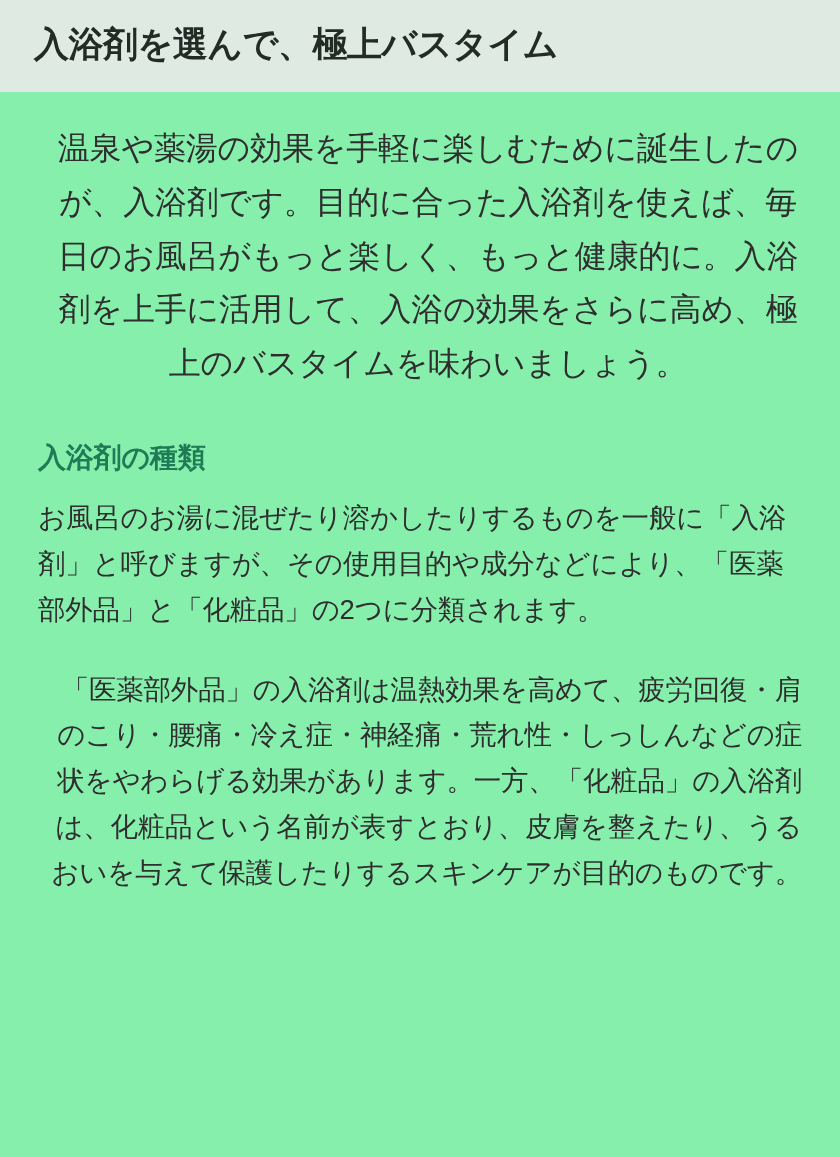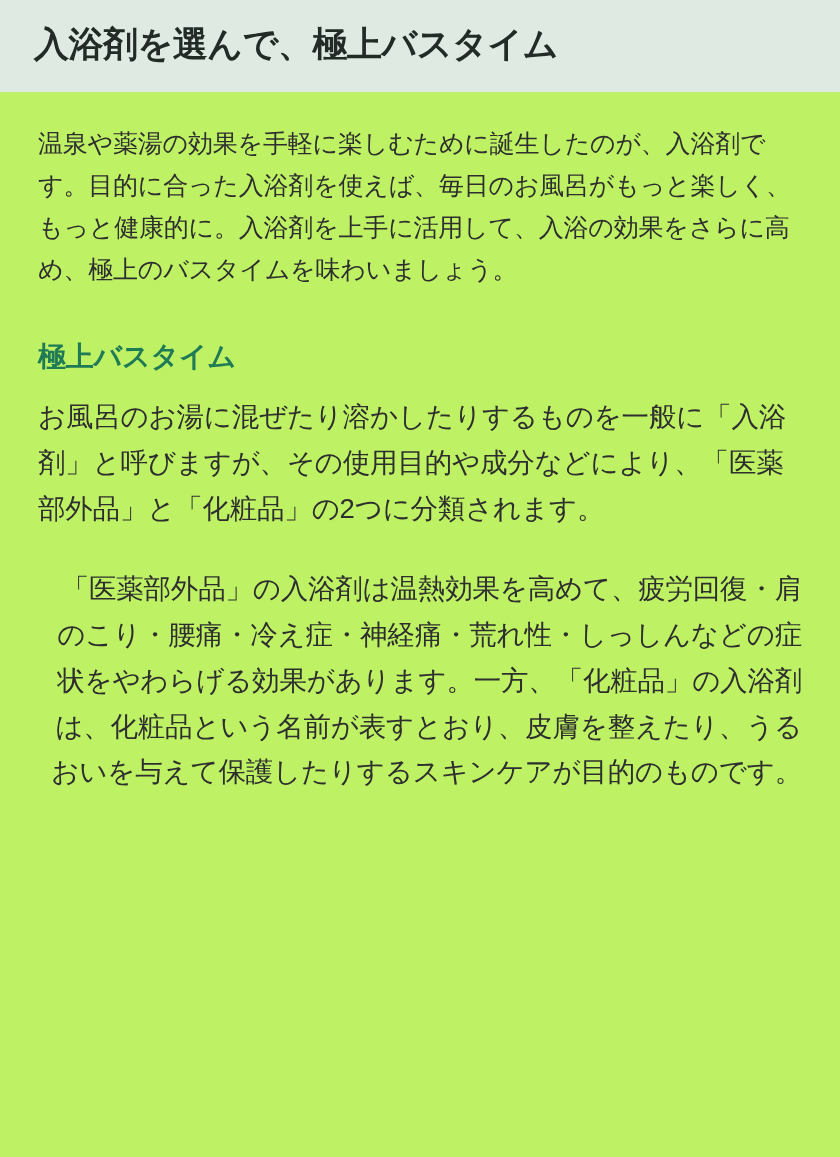--- a/index.html
+++ b/index.html
@@ -11,21 +11,21 @@
     width: 840px;
     height: 1157px;
     font-family: "Liberation Sans", "DejaVu Sans", sans-serif;
     color: #2b2b2b;
     overflow: hidden;
   }
   .page {
     width: 840px;
     height: 1157px;
     position: relative;
-    background: #bef264;
+    background: #86efac;
   }
   .header-band {
     background: #dfeae3;
     padding: 18px 34px 22px 34px;
     box-sizing: border-box;
     width: 100%;
     height: 92px;
     display: flex;
     align-items: center;
   }
@@ -35,25 +35,26 @@
     color: #222b26;
     letter-spacing: -0.5px;
     line-height: 1.25;
     margin: 0;
   }
   .content {
     padding: 0 38px;
     box-sizing: border-box;
   }
   .lead {
-    font-size: 25px;
+    font-size: 32px;
     line-height: 1.68;
     color: #2e2e2e;
-    margin: 30px 0 0 0;
+    margin: 30px 0 0 16px;
     letter-spacing: -0.2px;
+    text-align: center;
   }
   .section-heading {
     font-size: 28px;
     font-weight: bold;
     color: #1f7a56;
     margin: 48px 0 18px 0;
     letter-spacing: -0.2px;
   }
   .body-par {
     font-size: 27.5px;
@@ -73,21 +74,21 @@
 <div class="page">
 
   <div class="header-band">
     <h1 class="header-title">入浴剤を選んで、極上バスタイム</h1>
   </div>
 
   <div class="content">
 
     <p class="lead">温泉や薬湯の効果を手軽に楽しむために誕生したのが、入浴剤です。目的に合った入浴剤を使えば、毎日のお風呂がもっと楽しく、もっと健康的に。入浴剤を上手に活用して、入浴の効果をさらに高め、極上のバスタイムを味わいましょう。</p>
 
-    <h2 class="section-heading">極上バスタイム</h2>
+    <h2 class="section-heading">入浴剤の種類</h2>
 
     <p class="body-par">お風呂のお湯に混ぜたり溶かしたりするものを一般に「入浴剤」と呼びますが、その使用目的や成分などにより、「医薬部外品」と「化粧品」の2つに分類されます。</p>
 
     <p class="body-par">「医薬部外品」の入浴剤は温熱効果を高めて、疲労回復・肩のこり・腰痛・冷え症・神経痛・荒れ性・しっしんなどの症状をやわらげる効果があります。一方、「化粧品」の入浴剤は、化粧品という名前が表すとおり、皮膚を整えたり、うるおいを与えて保護したりするスキンケアが目的のものです。</p>
 
   </div>
 
 </div>
 
 </body></html>

